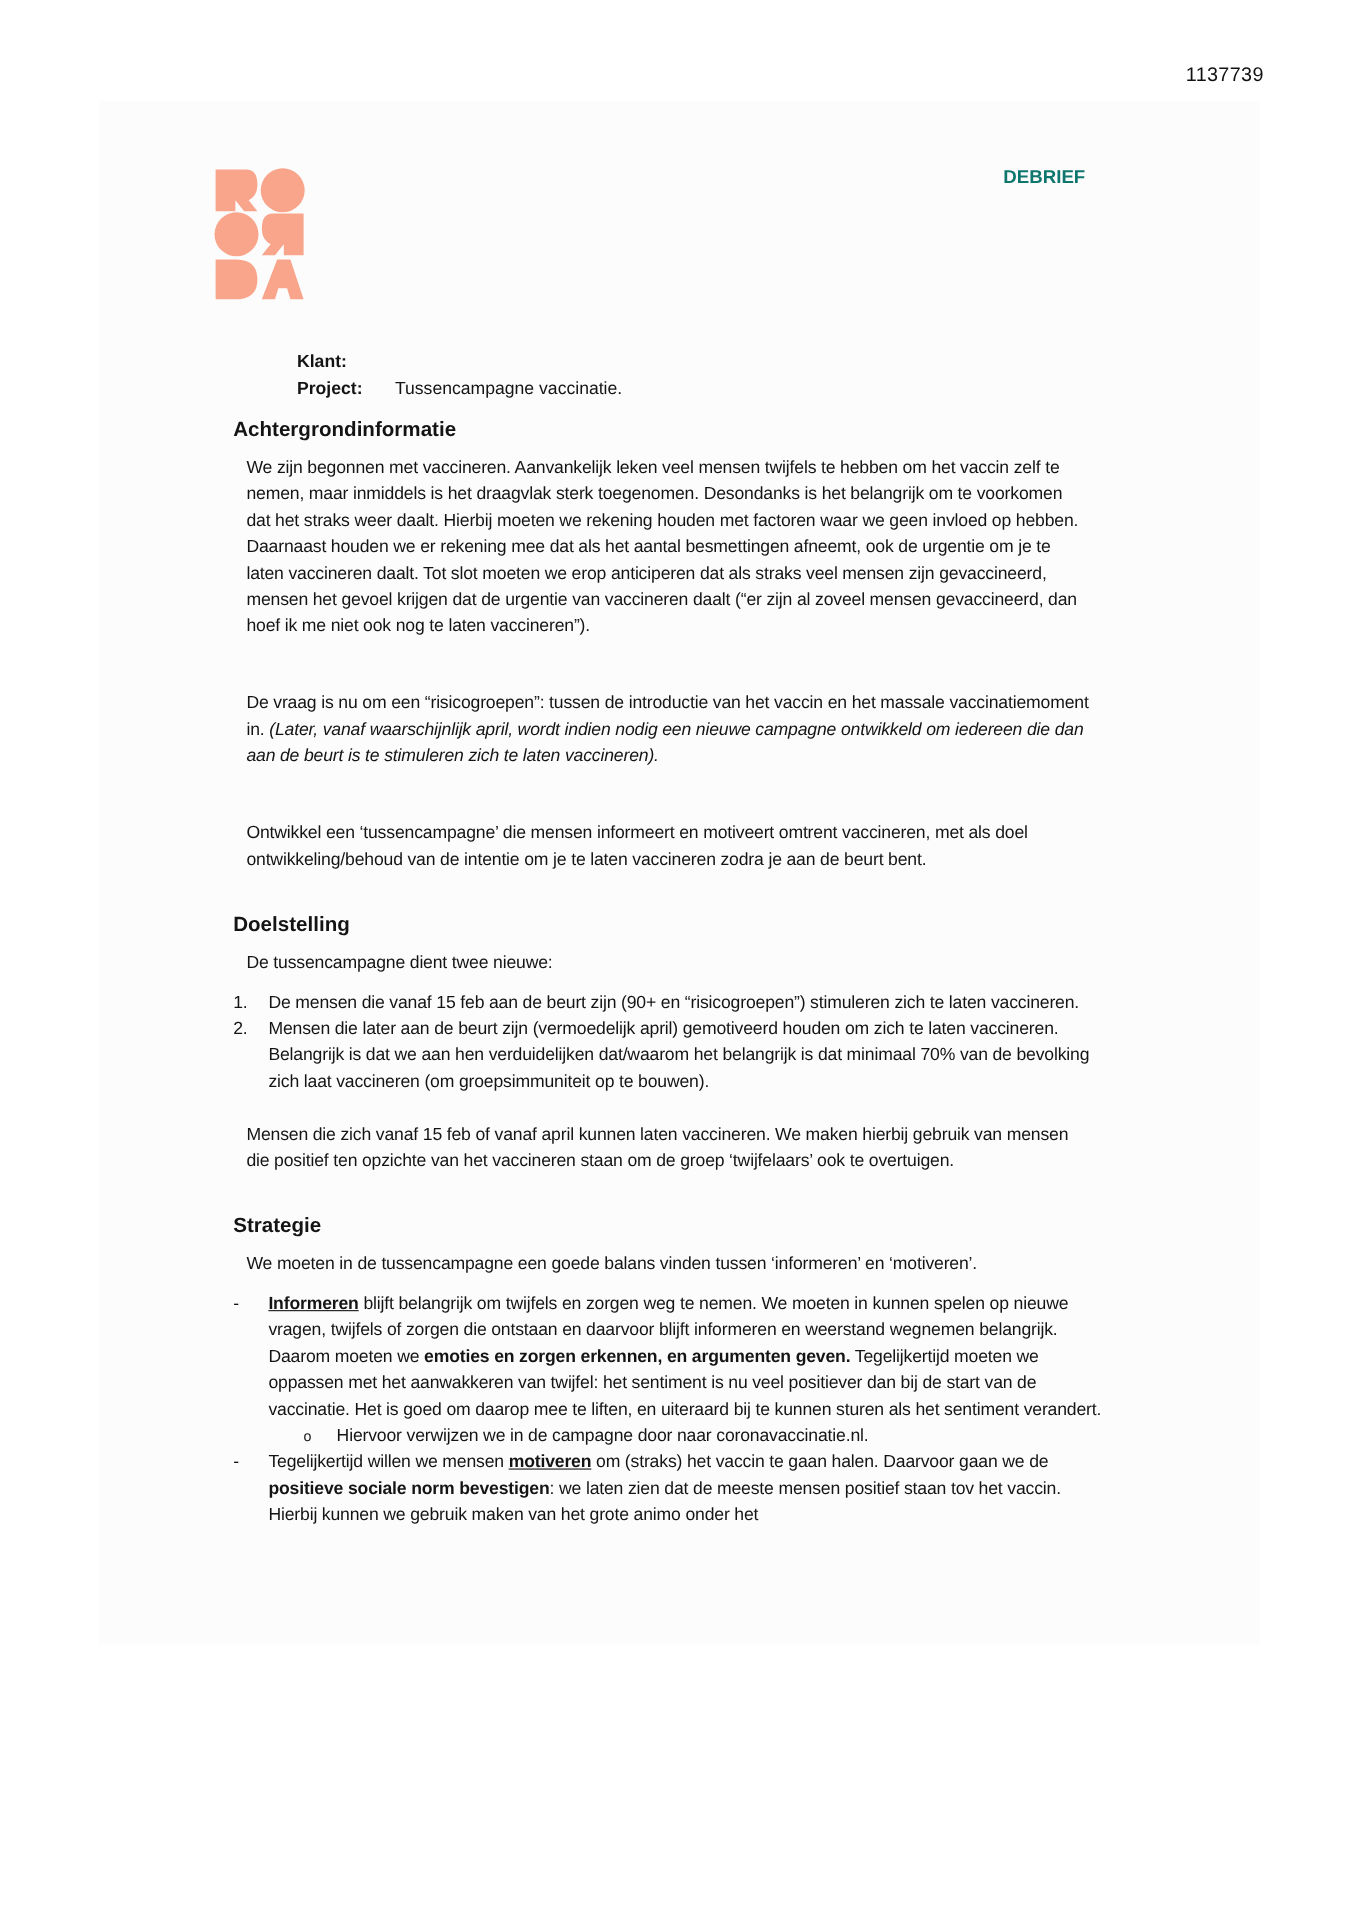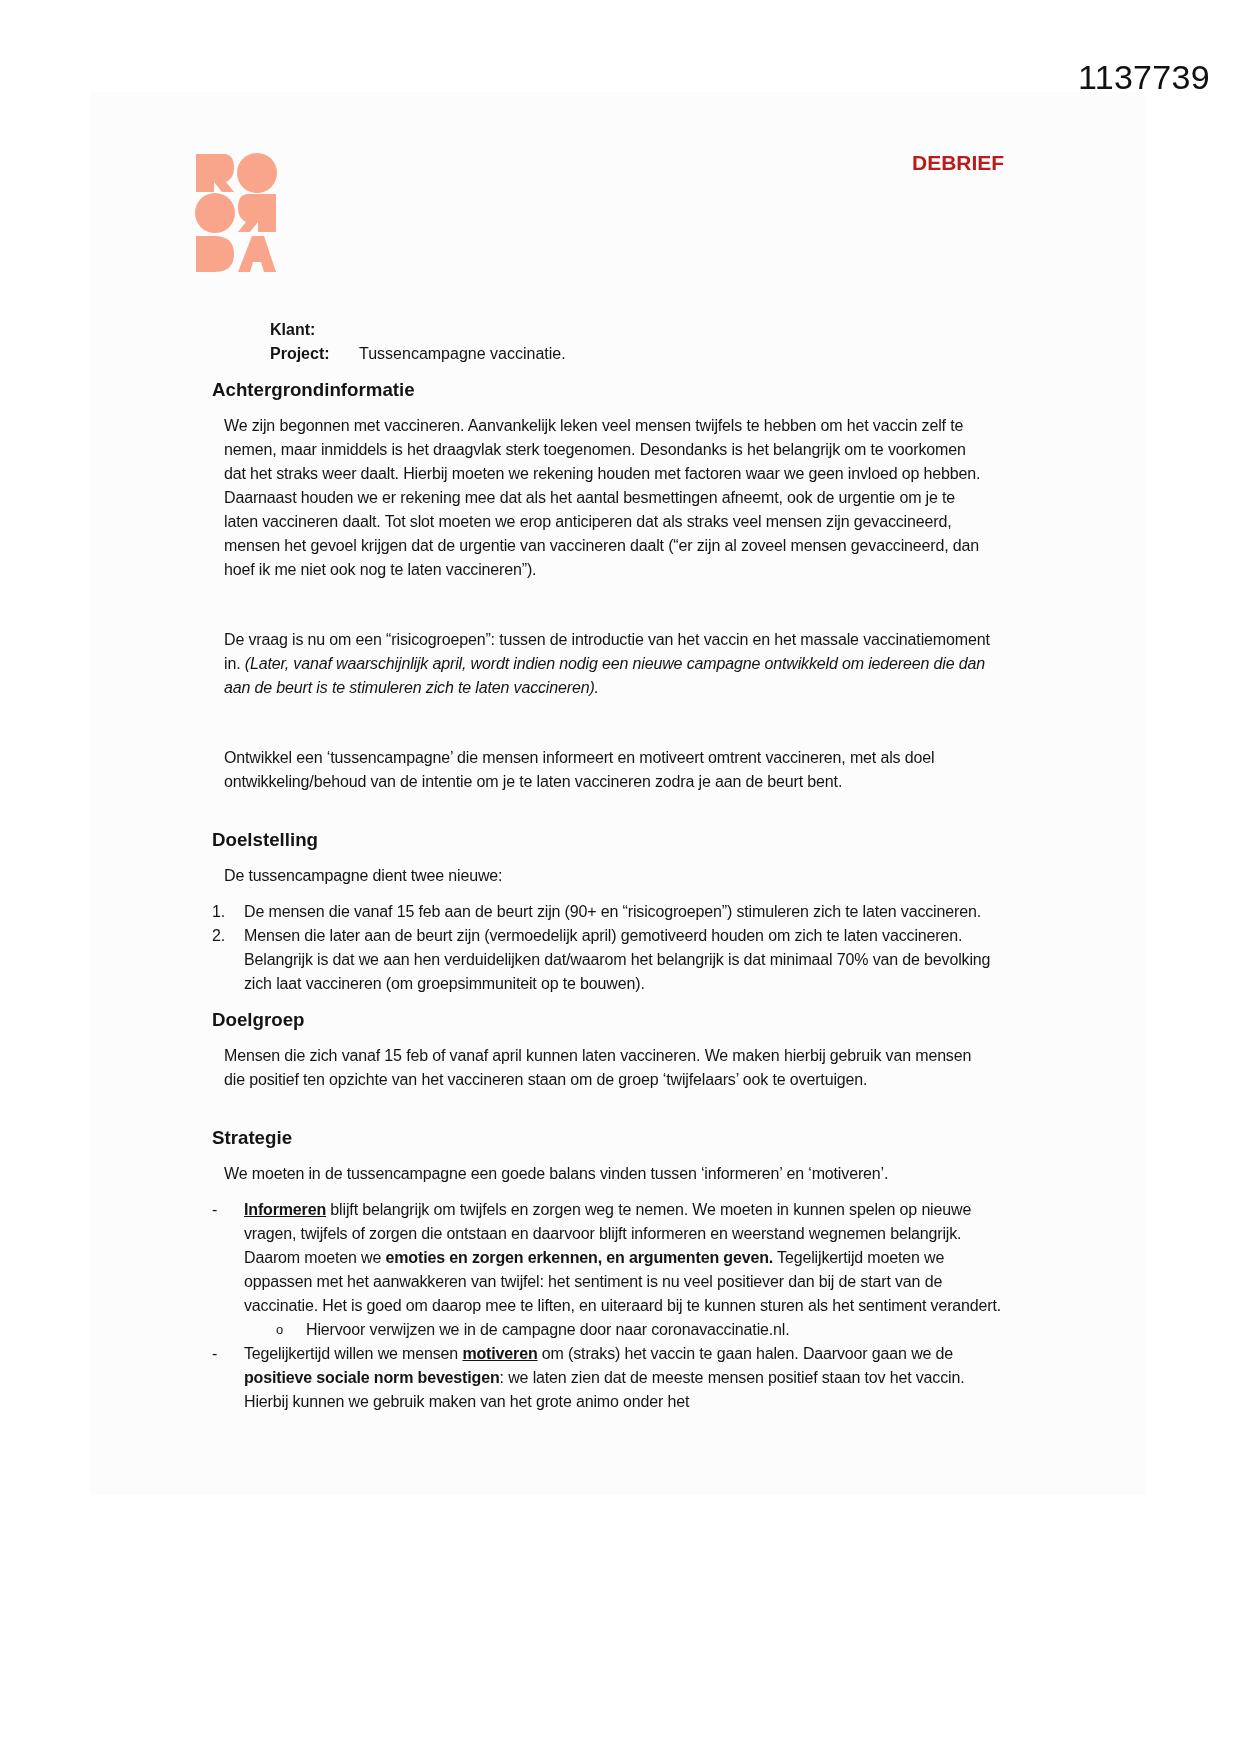--- a/index.html
+++ b/index.html
@@ -7,31 +7,31 @@
     width: 1241px; height: 1754px;
     background: #ffffff;
     position: relative;
     overflow: hidden;
     font-family: "Liberation Sans", sans-serif;
     color: #111;
   }
   .doc-id {
     position: absolute; top: 58px; left: 1078px;
     font-family: "Liberation Sans", sans-serif;
-    font-size: 34px; color: #111; letter-spacing: 0.3px;
+    font-size: 18px; color: #111; letter-spacing: 0.3px;
   }
   .page {
     position: absolute; left: 90px; top: 92px;
     width: 1055px; height: 1403px;
     background: #fcfcfc;
   }
   .debrief {
     position: absolute; left: 912px; top: 151px;
     font-family: "Liberation Sans", sans-serif;
-    font-weight: bold; font-size: 21px; color: #b91c1c;
+    font-weight: bold; font-size: 17px; color: #0f766e;
   }
   .logo {
     position: absolute; left: 194px; top: 152px;
     width: 84px; height: 122px;
   }
   .content {
     position: absolute; left: 212px; top: 318px; width: 790px;
     font-family: "Liberation Sans Narrow", "Liberation Sans", sans-serif;
     font-size: 16px; line-height: 24px; color: #141414;
   }
@@ -118,21 +118,20 @@
     </div>
     <div class="ol-item">
       <span class="ol-num">2.</span>
       <span>Mensen die later aan de beurt zijn (vermoedelijk april) gemotiveerd houden om zich te laten vaccineren. Belangrijk is dat we aan hen verduidelijken dat/waarom het belangrijk is dat minimaal 70% van de bevolking zich laat vaccineren (om groepsimmuniteit op te bouwen).</span>
     </div>
   </section>
 
   <div class="gap-s"></div>
 
   <section>
-    <h3 class="section-title">Doelgroep</h3>
     <p>Mensen die zich vanaf 15 feb of vanaf april kunnen laten vaccineren. We maken hierbij gebruik van mensen die positief ten opzichte van het vaccineren staan om de groep ‘twijfelaars’ ook te overtuigen.</p>
   </section>
 
   <div class="gap-m"></div>
 
   <section>
     <h3 class="section-title">Strategie</h3>
     <p>We moeten in de tussencampagne een goede balans vinden tussen ‘informeren’ en ‘motiveren’.</p>
 
     <div class="ul-item">

